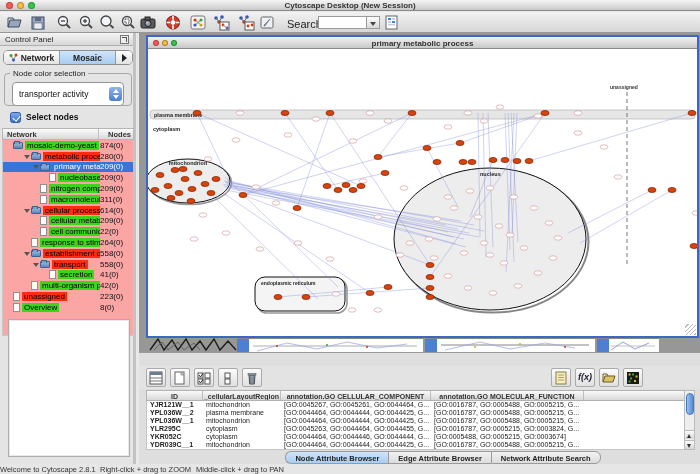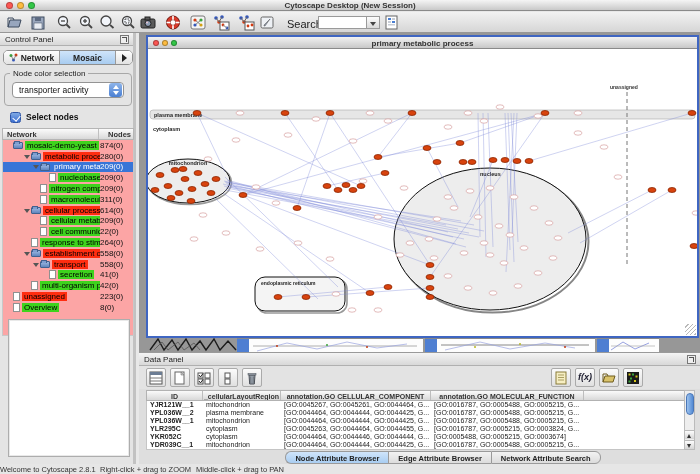--- a/index.html
+++ b/index.html
@@ -45,21 +45,21 @@
     border-right:1px solid #9a9a9a; cursor:pointer; }
   .cp-tab.selected { background:linear-gradient(#cfe4fa,#a8ccf0); }
   .cp-tab-arrow { width:16px; display:flex; align-items:center; justify-content:center;
     background:linear-gradient(#fefefe,#e2e2e2); cursor:pointer; }
   .cp-tab-arrow span { border-top:4px solid transparent; border-bottom:4px solid transparent; border-left:5px solid #222; }
 
   #group-color { position:absolute; left:4px; top:40px; width:128px; height:33px;
     border:1px solid #a8a8a8; border-radius:4px; }
   #group-color .legend { position:absolute; left:5px; top:-5px; background:#e4e4e4; padding:0 3px;
     font-size:8px; color:#222; }
-  .combo { position:absolute; left:7px; top:8px; width:112px; height:16px; background:#fff;
+  .combo { position:absolute; left:7px; top:8px; width:112px; height:24px; background:#fff;
     border:1px solid #949494; border-radius:4px; display:flex; align-items:center; cursor:pointer; }
   .combo .cval { flex:1; font-size:8.5px; color:#111; padding-left:6px; }
   .combo .stepper { width:13px; height:14px; margin-right:1px; border-radius:3px;
     background:linear-gradient(#8db4ea,#4a7fd2); position:relative; }
   .combo .stepper:before { content:""; position:absolute; left:3.5px; top:2px;
     border-left:3px solid transparent; border-right:3px solid transparent; border-bottom:4px solid #fff; }
   .combo .stepper:after { content:""; position:absolute; left:3.5px; bottom:2px;
     border-left:3px solid transparent; border-right:3px solid transparent; border-top:4px solid #fff; }
 
   #select-nodes { position:absolute; left:10px; top:78px; height:12px; display:flex; align-items:center; gap:5px; cursor:pointer; }
@@ -643,24 +643,20 @@
           <ellipse cx="158" cy="248" rx="4" ry="2.5" fill="#d8430e" stroke="#8c2500" stroke-width="0.8"></ellipse>
           <ellipse cx="504" cy="141" rx="4" ry="2.5" fill="#d8430e" stroke="#8c2500" stroke-width="0.8"></ellipse>
           <ellipse cx="524" cy="141" rx="4" ry="2.5" fill="#d8430e" stroke="#8c2500" stroke-width="0.8"></ellipse>
           <ellipse cx="546" cy="197" rx="4" ry="2.5" fill="#d8430e" stroke="#8c2500" stroke-width="0.8"></ellipse>
         </svg>
       <div id="grip"></div>
     </div>
   </div>
 
   <div id="data-panel">
-    <div class="panel-head">
-      <span class="ph-title">Data Panel</span>
-      <span class="float-icon"></span>
-    </div>
     <div id="dp-toolbar">
       <button class="dpbtn" style="left:7px">
           <svg width="14" height="14">
             <rect x="1" y="1" width="12" height="12" fill="#fff" stroke="#555"></rect>
             <rect x="1" y="1" width="12" height="3" fill="#6b7c93"></rect>
             <line x1="1" y1="7" x2="13" y2="7" stroke="#777"></line>
             <line x1="1" y1="10" x2="13" y2="10" stroke="#777"></line>
           </svg>
         </button>
       <button class="dpbtn" style="left:31px">

